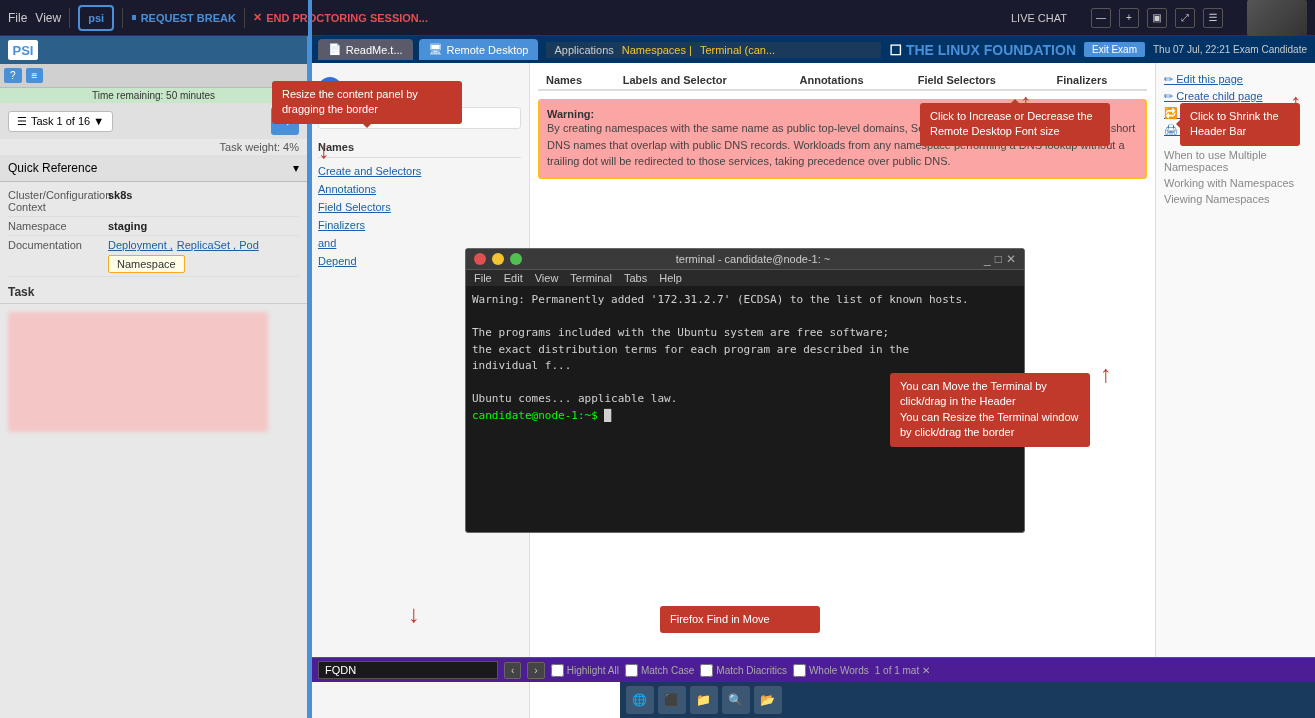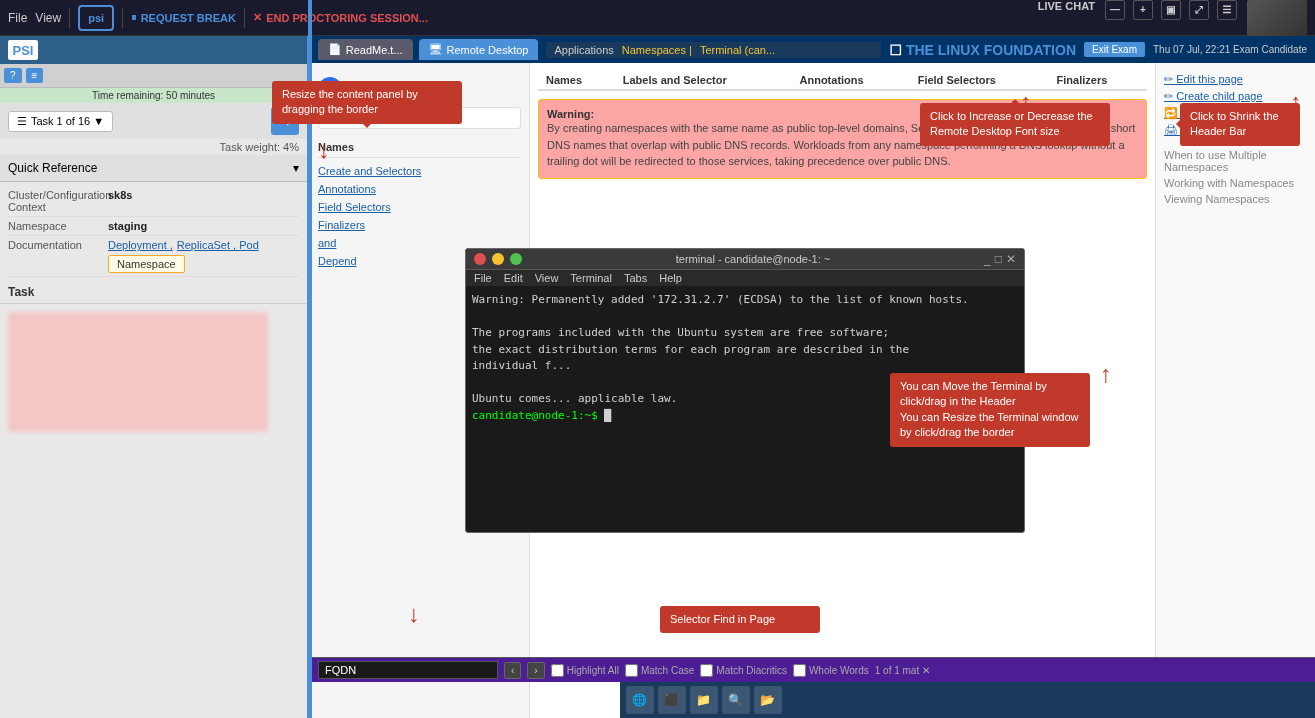--- a/index.html
+++ b/index.html
@@ -16,21 +16,21 @@
       display: flex; align-items: center; justify-content: center; color: #4a90d9; font-weight: bold; font-size: 11px;
     }
     .top-menu { display: flex; gap: 16px; color: #ccc; font-size: 12px; }
     .divider-v { width: 1px; height: 20px; background: #444; }
     .btn-request-break {
       display: flex; align-items: center; gap: 4px; color: #4a90d9; font-size: 11px; font-weight: bold; cursor: pointer; border: none; background: transparent;
     }
     .btn-end-session {
       display: flex; align-items: center; gap: 4px; color: #e05050; font-size: 11px; font-weight: bold; cursor: pointer; border: none; background: transparent;
     }
-    .top-bar-right { margin-left: auto; display: flex; gap: 10px; font-weight: bold; }
+    .top-bar-right { margin-left: auto; display: flex; align-items: center; gap: 24px; }
     .live-chat-btn { color: #ccc; font-size: 11px; }
     .top-icons { display: flex; gap: 8px; color: #ccc; }
     .top-icon { width: 20px; height: 20px; border: 1px solid #555; border-radius: 2px; display: flex; align-items: center; justify-content: center; font-size: 10px; cursor: pointer; }
     .avatar-placeholder { width: 60px; height: 36px; background: linear-gradient(135deg, #555, #333); border-radius: 2px; }
 
     
     .tooltip-box {
       position: absolute; background: #c0392b; color: white; font-size: 11px; padding: 6px 10px;
       border-radius: 3px; z-index: 100; line-height: 1.4;
     }
@@ -385,21 +385,21 @@
           </div>
         </div>
       </div>
 
       <div class="terminal-tooltip" style="top:310px; left:580px; width:220px;">
         <div>You can Move the Terminal by click/drag in the Header</div>
         <div>You can Resize the Terminal window by click/drag the border</div>
       </div>
 
       <div class="tooltip-box" style="bottom:85px; left:350px; width:160px; position:absolute; z-index:200;">
-        <span>Selector Find in Page</span>
+        <span>Firefox Find in Move</span>
       </div>
 
       <div class="find-bar" style="position:absolute; bottom:36px; left:0; right:0;">
         <input class="find-input" value="FQDN" style="">
         <button class="find-btn">‹</button>
         <button class="find-btn">›</button>
         <label class="find-check">
           <input type="checkbox" style=""> 
             <span>Highlight All</span>
         </label>

